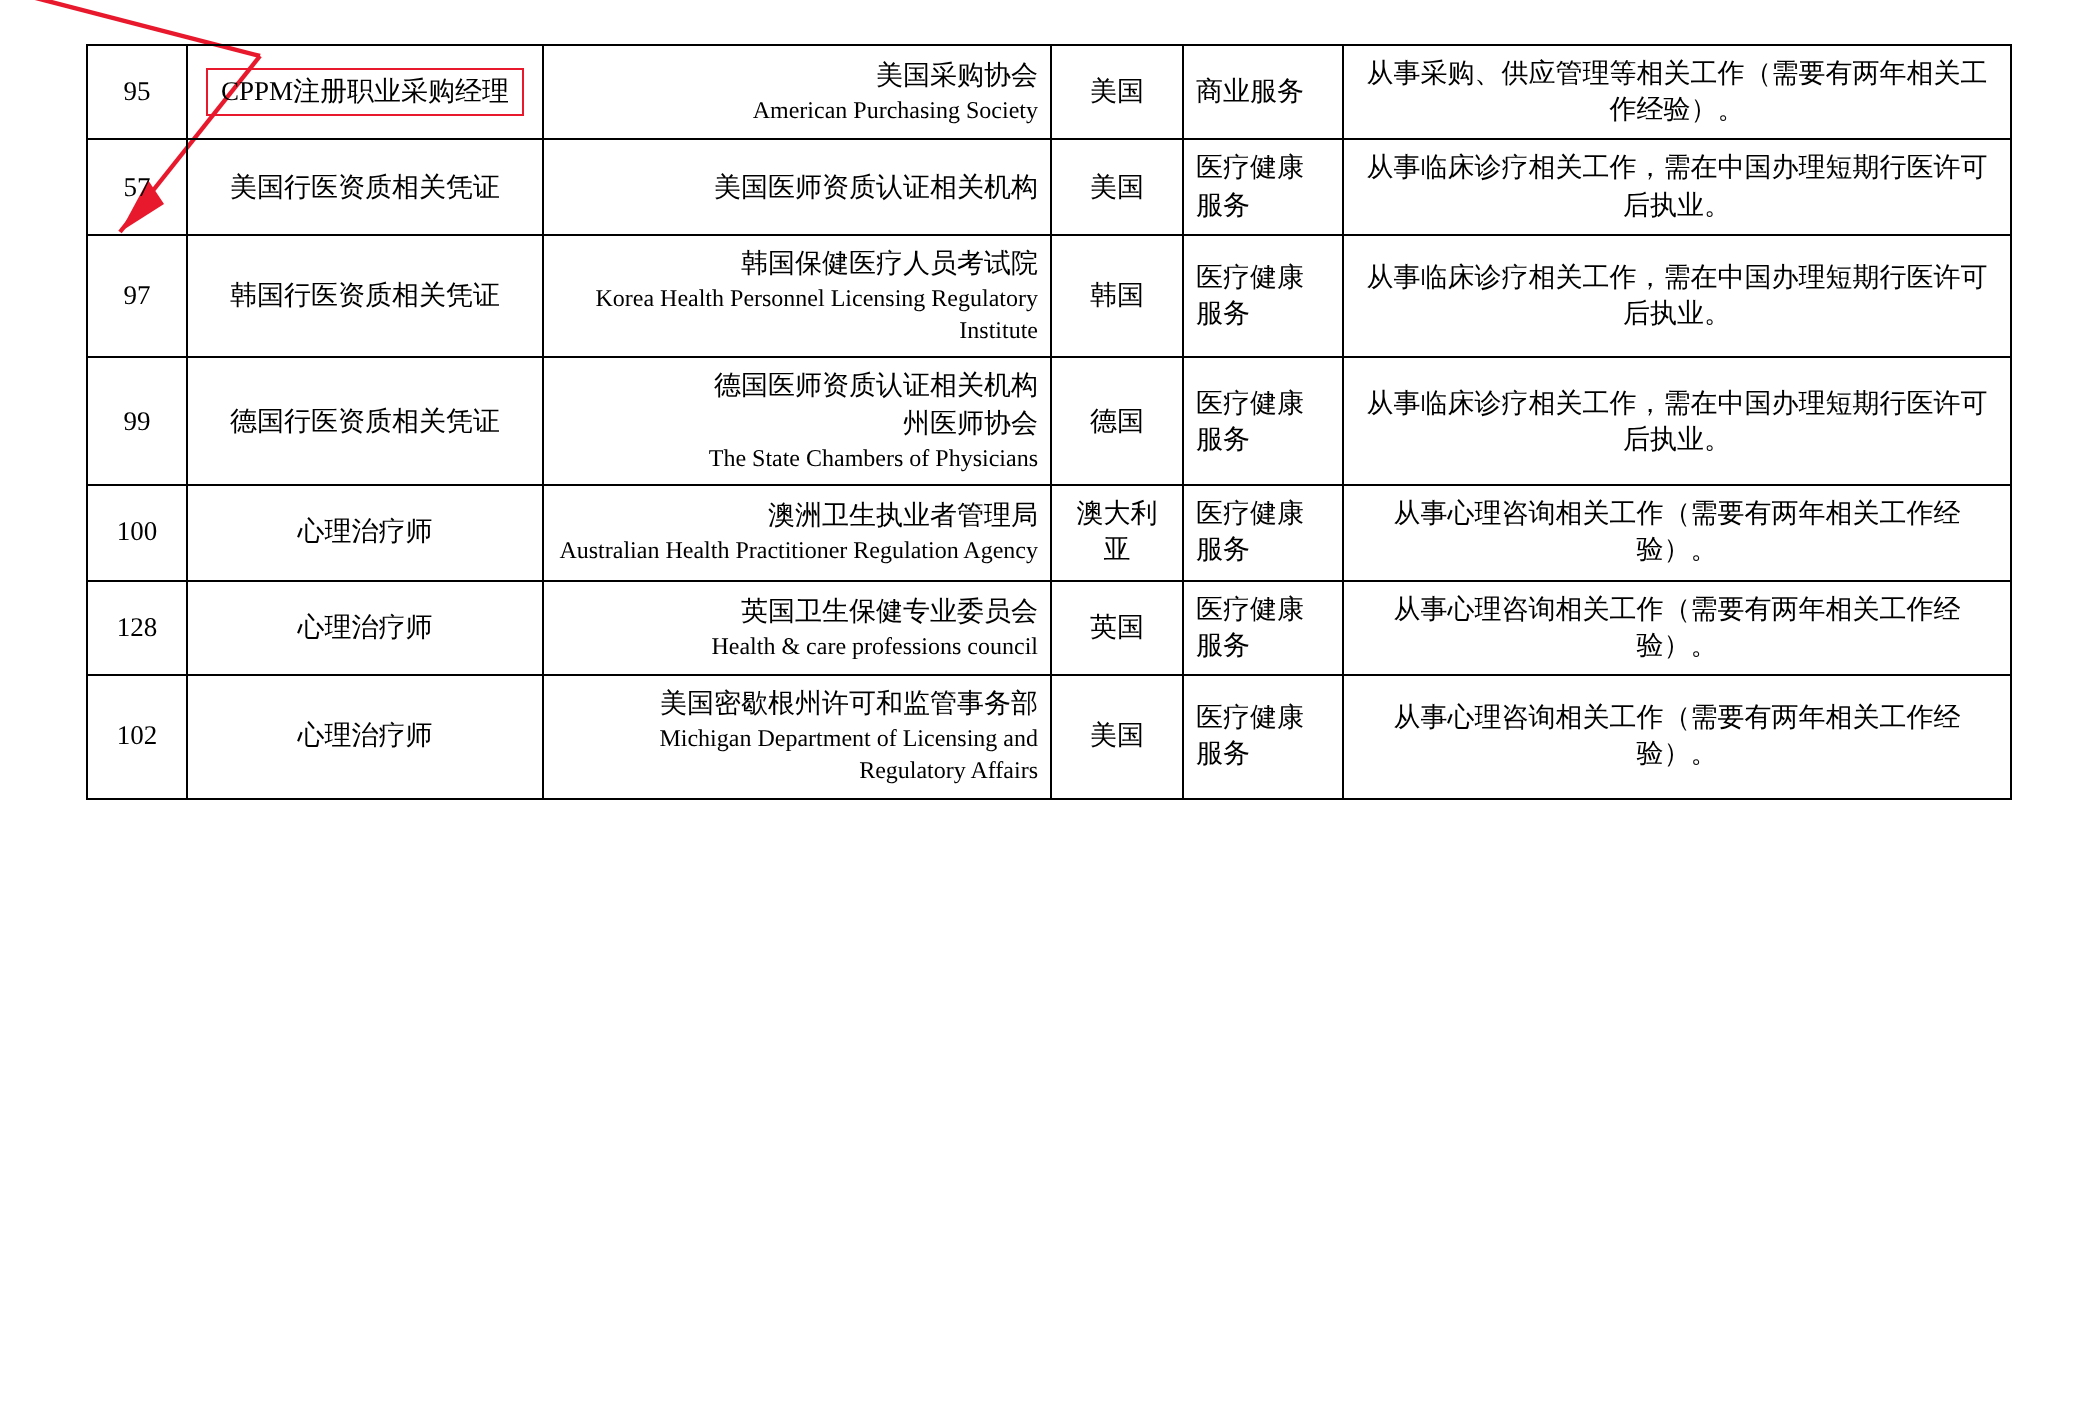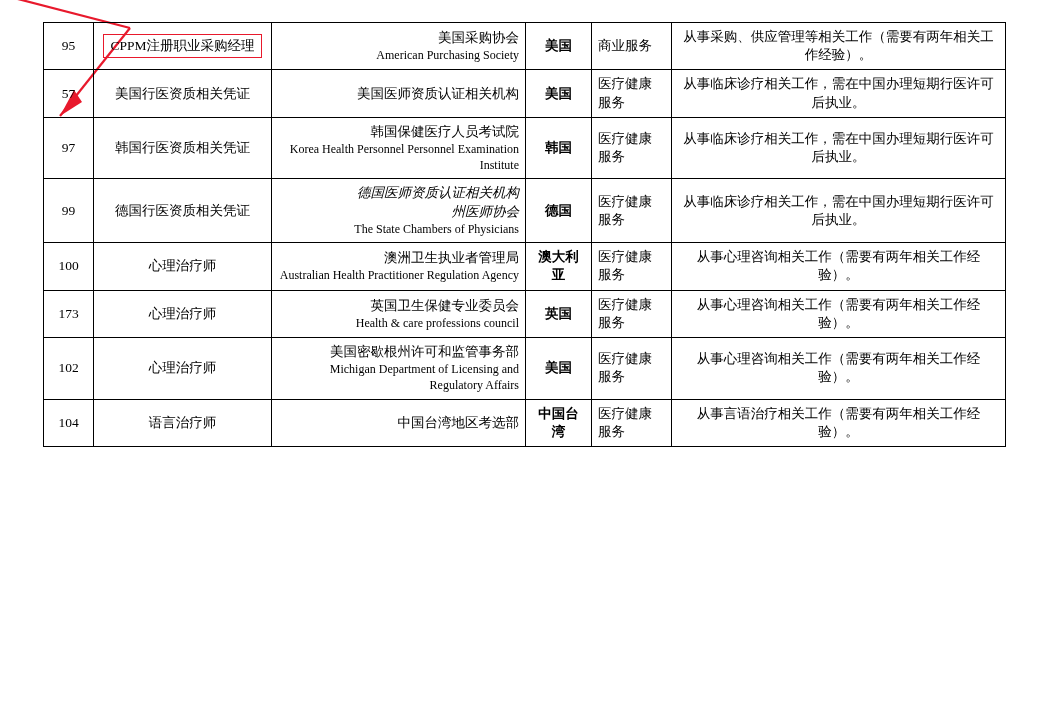--- a/index.html
+++ b/index.html
@@ -54,21 +54,20 @@
     font-family: "Liberation Serif", "DejaVu Serif", serif;
   }
   td.col-name {
     text-align: center;
   }
   td.col-org {
     text-align: right;
   }
   td.col-ctry {
     text-align: center;
-    font-weight: bold;
   }
   td.col-cat {
   }
   td.col-desc {
     text-align: center;
     padding-left: 7px;
     padding-right: 5px;
     margin-left: 28px;
   }
 
@@ -143,33 +142,33 @@
         <td class="col-ctry">美国</td>
         <td class="col-cat">医疗健康服务</td>
         <td class="col-desc">从事临床诊疗相关工作，需在中国办理短期行医许可后执业。</td>
       </tr>
 
       <tr>
         <td class="col-no">97</td>
         <td class="col-name">韩国行医资质相关凭证</td>
         <td class="col-org">
           <span class="org-cn">韩国保健医疗人员考试院</span>
-          <span class="org-en">Korea Health Personnel Personnel Examination Institute</span>
+          <span class="org-en">Korea Health Personnel Licensing Regulatory Institute</span>
         </td>
         <td class="col-ctry">韩国</td>
         <td class="col-cat">医疗健康服务</td>
         <td class="col-desc">从事临床诊疗相关工作，需在中国办理短期行医许可后执业。</td>
       </tr>
 
 
       <tr>
         <td class="col-no">99</td>
         <td class="col-name">德国行医资质相关凭证</td>
         <td class="col-org">
-          <span class="org-cn" style="white-space: pre-line; font-style: italic;">德国医师资质认证相关机构
+          <span class="org-cn" style="white-space: pre-line;">德国医师资质认证相关机构
 州医师协会</span>
           <span class="org-en">The State Chambers of Physicians</span>
         </td>
         <td class="col-ctry">德国</td>
         <td class="col-cat">医疗健康服务</td>
         <td class="col-desc">从事临床诊疗相关工作，需在中国办理短期行医许可后执业。</td>
       </tr>
 
       <tr>
         <td class="col-no">100</td>
@@ -177,21 +176,21 @@
         <td class="col-org">
           <span class="org-cn">澳洲卫生执业者管理局</span>
           <span class="org-en">Australian Health Practitioner Regulation Agency</span>
         </td>
         <td class="col-ctry">澳大利亚</td>
         <td class="col-cat">医疗健康服务</td>
         <td class="col-desc">从事心理咨询相关工作（需要有两年相关工作经验）。</td>
       </tr>
 
       <tr>
-        <td class="col-no">173</td>
+        <td class="col-no">128</td>
         <td class="col-name">心理治疗师</td>
         <td class="col-org">
           <span class="org-cn">英国卫生保健专业委员会</span>
           <span class="org-en">Health &amp; care professions council</span>
         </td>
         <td class="col-ctry">英国</td>
         <td class="col-cat">医疗健康服务</td>
         <td class="col-desc">从事心理咨询相关工作（需要有两年相关工作经验）。</td>
       </tr>
 
@@ -201,28 +200,17 @@
         <td class="col-org">
           <span class="org-cn">美国密歇根州许可和监管事务部</span>
           <span class="org-en">Michigan Department of Licensing and Regulatory Affairs</span>
         </td>
         <td class="col-ctry">美国</td>
         <td class="col-cat">医疗健康服务</td>
         <td class="col-desc">从事心理咨询相关工作（需要有两年相关工作经验）。</td>
       </tr>
 
 
-      <tr>
-        <td class="col-no">104</td>
-        <td class="col-name">语言治疗师</td>
-        <td class="col-org">
-          <span class="org-cn">中国台湾地区考选部</span>
-
-        </td>
-        <td class="col-ctry">中国台湾</td>
-        <td class="col-cat">医疗健康服务</td>
-        <td class="col-desc">从事言语治疗相关工作（需要有两年相关工作经验）。</td>
-      </tr>
 
     </tbody>
   </table>
 
 </div>
 
 </body></html>

